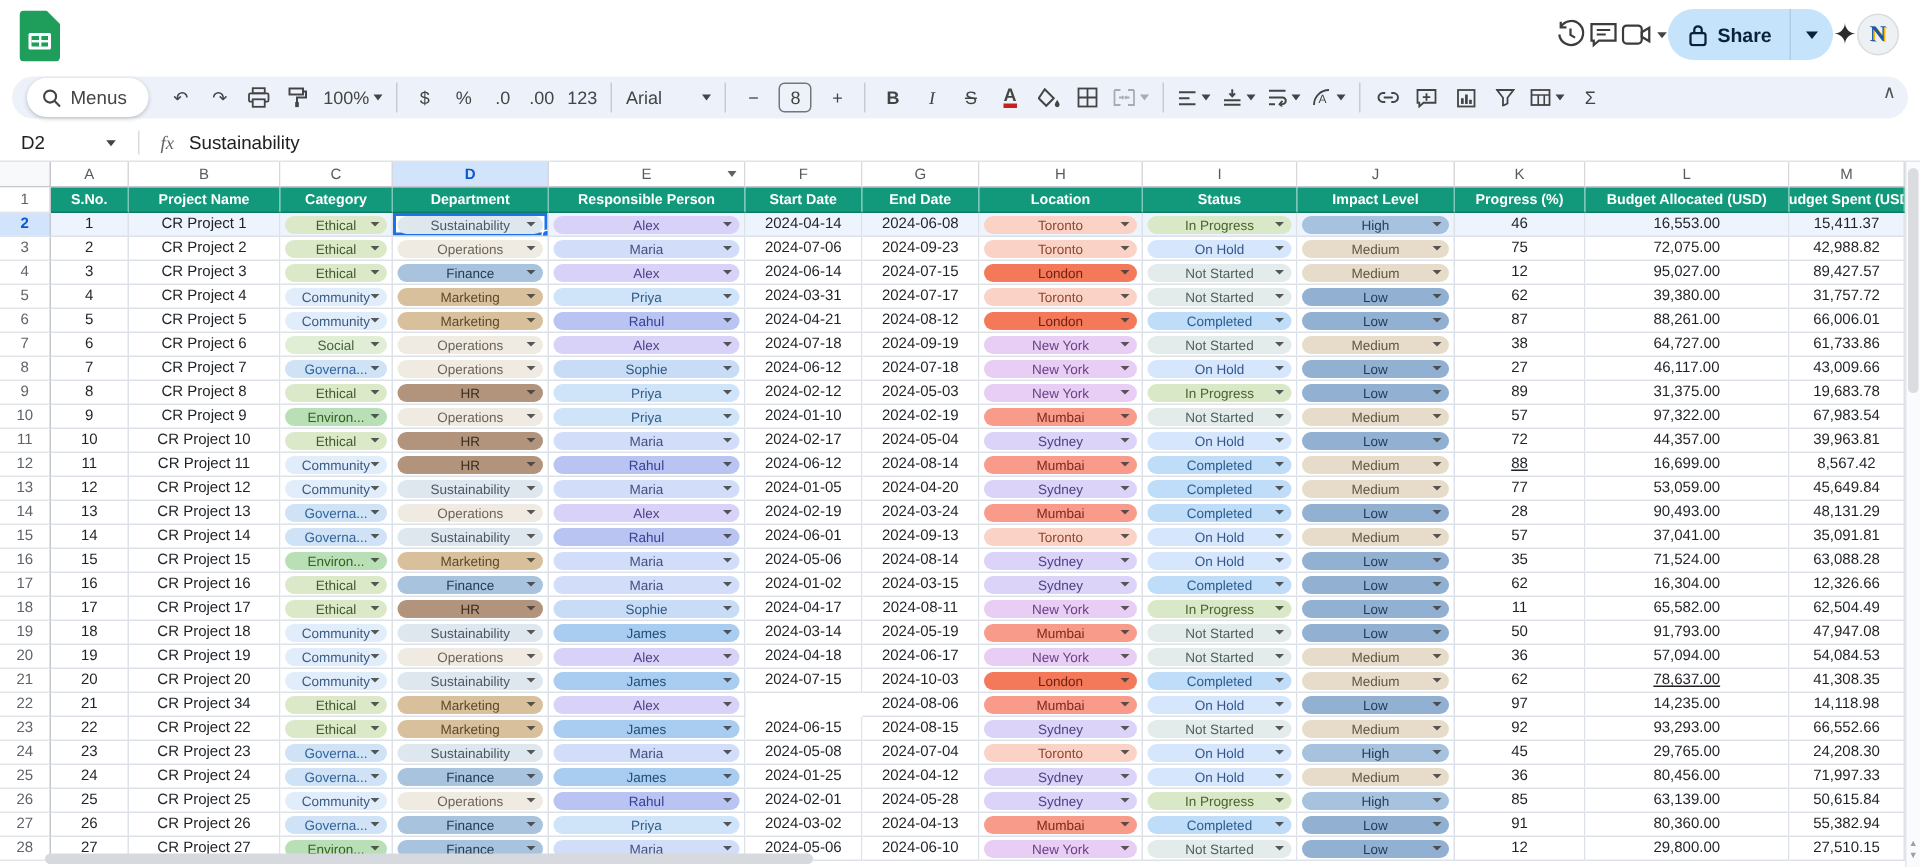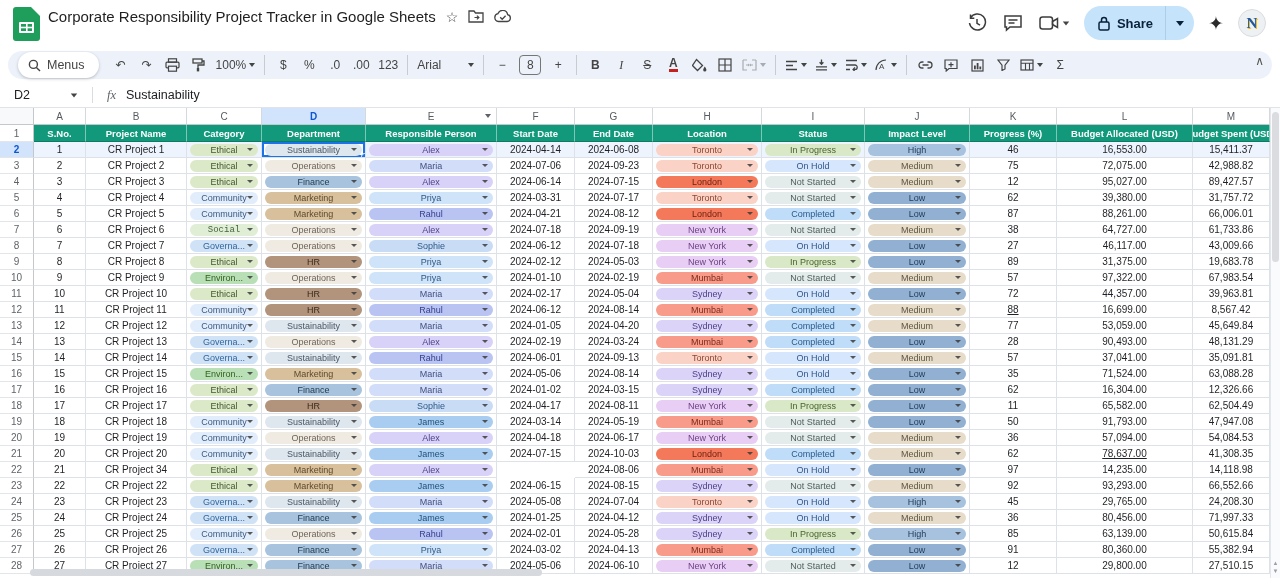--- a/index.html
+++ b/index.html
@@ -11,21 +11,21 @@
   .topbar { position:absolute; left:0; top:0; width:100%; height:48px; background:#fff;
     display:flex; align-items:flex-start; }
   .logo { width:27px; height:34px; margin:7px 8px 0 13px; position:relative; }
   .logo svg { display:block; }
   .titleblock { flex:1; padding-top:8px; min-width:0; }
   .titlerow { display:flex; align-items:center; gap:10px; }
   .doc-title { font-size:15px; color:#1f1f1f; white-space:nowrap; }
   .t-ic { color:#444; font-size:14px; line-height:1; display:flex; align-items:center; }
   .menubar { display:flex; margin-top:2px; }
   .mi { font-size:12.5px; color:#333; padding:2px 7px; border-radius:8px; cursor:pointer; }
-  .top-right { display:flex; align-items:center; gap:14px; padding:6px 14px 0 0; }
+  .top-right { display:flex; align-items:center; padding:6px 14px 0 0; }
   .tr-ic { width:22px; height:22px; display:flex; align-items:center; justify-content:center; color:#3c3c3c; }
   .cam-wrap { display:flex; align-items:center; gap:2px; }
   .caret { width:0; height:0; border-left:4px solid transparent; border-right:4px solid transparent;
     border-top:5px solid #444; display:inline-block; }
   .share { display:flex; align-items:center; background:#c5e3fb; border-radius:18px; height:34px; overflow:hidden; }
   .share-main { display:flex; align-items:center; gap:7px; padding:0 12px 0 14px; height:100%; cursor:pointer; }
   .share-label { font-size:13px; font-weight:600; color:#09213c; }
   .share-sep { width:1px; height:34px; background:#aecde8; }
   .share-caret { padding:0 10px; height:100%; display:flex; align-items:center; cursor:pointer; }
   .sparkle { font-size:19px; color:#2b2b2b; }
@@ -106,36 +106,20 @@
     <div class="logo">
       <svg width="27" height="34" viewBox="0 0 27 34">
           <path d="M3 0 h15 l9 9 v22 a3 3 0 0 1 -3 3 H3 a3 3 0 0 1 -3 -3 V3 a3 3 0 0 1 3 -3 z" fill="#1e9e5a"></path>
           <rect x="6" y="15" width="15" height="11" rx="1" fill="#fff"></rect>
           <rect x="8" y="17" width="11" height="7" fill="#1e9e5a"></rect>
           <rect x="8" y="19.7" width="11" height="1.6" fill="#fff"></rect>
           <rect x="13" y="17" width="1.6" height="7" fill="#fff"></rect>
         </svg>
     </div>
     <div class="titleblock">
-      <div class="titlerow">
-        <span class="doc-title">Corporate Responsibility Project Tracker in Google Sheets</span>
-        <span class="t-ic">☆</span>
-        <span class="t-ic">
-          <svg width="16" height="13" viewBox="0 0 16 13">
-              <path d="M1 1 h5 l1.5 2 H15 v9 H1 z" fill="none" stroke="#444" stroke-width="1.3"></path>
-              <path d="M6.5 7.5 h4 M8.9 5.6 l2 1.9 -2 1.9" fill="none" stroke="#444" stroke-width="1.2"></path>
-            </svg>
-        </span>
-        <span class="t-ic">
-          <svg width="18" height="13" viewBox="0 0 18 13">
-              <path d="M4.5 11.5 a4 4 0 0 1 -.5 -7.9 a5 5 0 0 1 9.6 1 a3.5 3.5 0 0 1 -.4 6.9 z" fill="none" stroke="#444" stroke-width="1.3"></path>
-              <path d="M6.2 7.3 l2 2 3.4-3.6" fill="none" stroke="#444" stroke-width="1.3"></path>
-            </svg>
-        </span>
-      </div>
     </div>
     <div class="top-right">
       <span class="tr-ic">
         <svg width="20" height="20" viewBox="0 0 20 20">
             <path d="M3.5 5 a8 8 0 1 1 -1 5" fill="none" stroke="#3c3c3c" stroke-width="1.5"></path>
             <path d="M3.5 1.5 v3.8 h3.8" fill="none" stroke="#3c3c3c" stroke-width="1.5"></path>
             <path d="M10 6 v4.3 l3 1.8" fill="none" stroke="#3c3c3c" stroke-width="1.5"></path>
           </svg>
       </span>
       <span class="tr-ic">
@@ -635,21 +619,21 @@
             </div>
           </div>
           <div class="c" style="width: 87px;">87</div>
           <div class="c" style="width: 136px;">88,261.00</div>
           <div class="c" style="width: 77px;">66,006.01</div>
         </div>
         <div class="row">
           <div class="gut">7</div>
           <div class="c" style="width: 52px;">6</div>
           <div class="c" style="width: 101px;">CR Project 6</div>
-          <div class="c" style="width: 75px; font-family: Liberation Mono, monospace;">
+          <div class="c" style="width: 75px;">
             <div class="chip" style="background: rgb(224, 238, 214); color: rgb(68, 99, 58);">
               <span>Social</span>
               <span class="ccaret"></span>
             </div>
           </div>
           <div class="c" style="width: 104px;">
             <div class="chip" style="background: rgb(240, 235, 226); color: rgb(109, 100, 88);">
               <span>Operations</span>
               <span class="ccaret"></span>
             </div>

